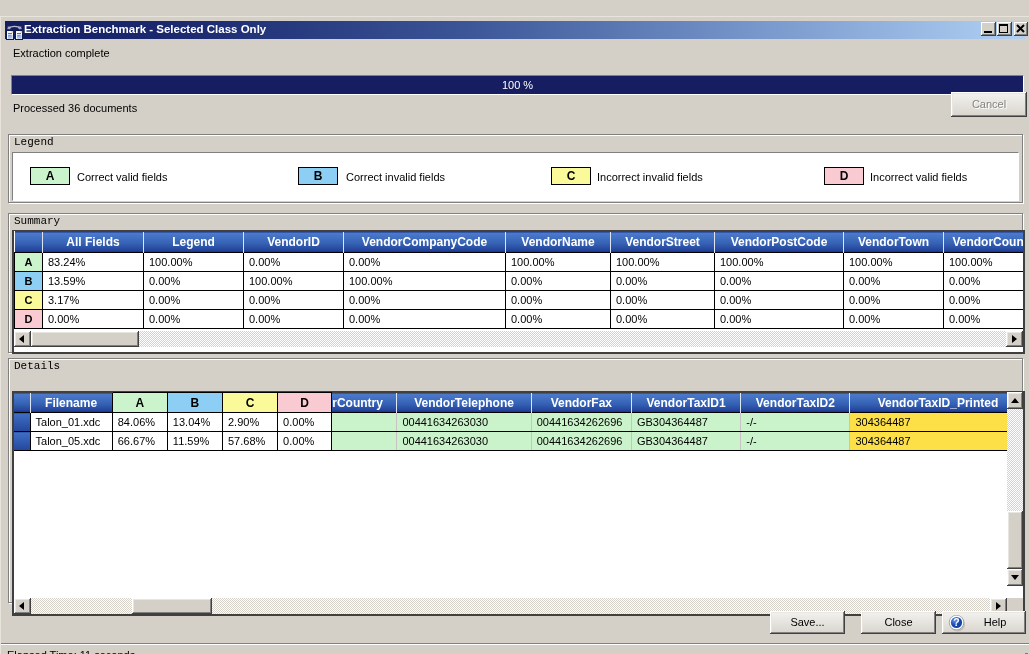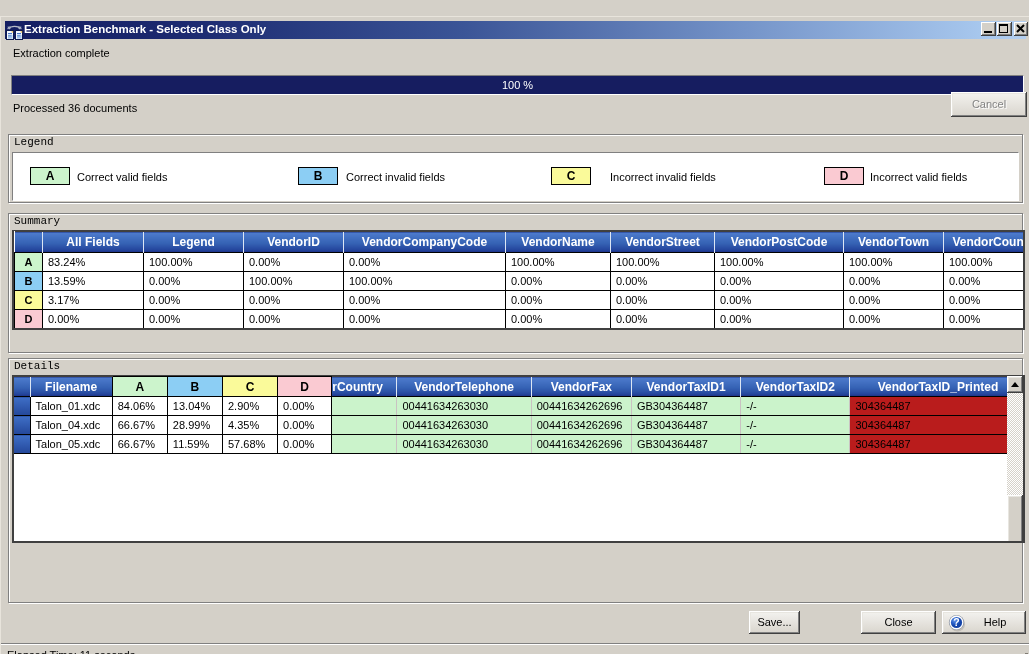--- a/index.html
+++ b/index.html
@@ -51,21 +51,21 @@
 
 .sb { position:absolute; background:repeating-conic-gradient(#fff 0% 25%, #d6d2ca 0% 50%); background-size:2px 2px; }
 .sbtn { position:absolute; background:#d4d0c8;
   box-shadow: inset -1px -1px 0 #404040, inset 1px 1px 0 #fff, inset -2px -2px 0 #808080, inset 2px 2px 0 #e8e6e0; }
 .thumb { position:absolute; background:#d4d0c8;
   box-shadow: inset -1px -1px 0 #404040, inset 1px 1px 0 #fff, inset -2px -2px 0 #808080, inset 2px 2px 0 #e8e6e0; }
 .arr { position:absolute; width:0; height:0; }
 #sumtab .hrow td { height:21px; }
 
 tr.drow td.g { background:#cbf3cb; border-left:1px solid #c9c2c2; border-right:1px solid #c9c2c2; }
-tr.drow td.bl { background:#b91c1c; border-left:1px solid #c9c2c2; }
+tr.drow td.bl { background:#fde047; border-left:1px solid #c9c2c2; }
 tr.drow td.rsel { background:linear-gradient(#3e6ec6,#24489a); padding:0; border-left:none; }
 .hrow td.cA, .hrow td.cB, .hrow td.cC, .hrow td.cD { color:#000; border:1px solid #000; }
 .hrow td.cA { background:#ccf4cc; } .hrow td.cB { background:#8ccef4; }
 .hrow td.cC { background:#fafa9a; } .hrow td.cD { background:#facad2; }
 tr.drow td.gb { border-left:1px solid #000; }
 </style>
 </head>
 <body>
 <div id="win">
 
@@ -109,29 +109,29 @@
   <div class="btn" style="left:950px;top:75px;width:76px;height:25px;color:#848484;text-shadow:1px 1px 0 #fff;line-height:24px">Cancel</div>
 
   <div class="group" style="top:117px;height:69px">
     <div class="gcap">Legend</div>
     <div class="white" style="left:3px;top:17px;width:1007px;height:49px"></div>
     <div class="lbox cA" style="left:21px">A</div>
       <div class="llab" style="left:68px">Correct valid fields</div>
     <div class="lbox cB" style="left:289px">B</div>
       <div class="llab" style="left:337px">Correct invalid fields</div>
     <div class="lbox cC" style="left:542px">C</div>
-      <div class="llab" style="left:601px">Incorrect invalid fields</div>
+      <div class="llab" style="left:588px">Incorrect invalid fields</div>
     <div class="lbox cD" style="left:815px">D</div>
       <div class="llab" style="left:861px">Incorrect valid fields</div>
   </div>
 
   <div class="group" style="top:196px;height:140px">
     <div class="gcap">Summary</div>
   </div>
-  <div class="twrap" id="sumwrap" style="left:11px;top:213px;width:1013px;height:100px">
+  <div class="twrap" id="sumwrap" style="left:11px;top:213px;width:1013px;height:124px">
     <table id="sumtab" style="width:1033px">
       <colgroup>
           <col style="width:28px">
           <col style="width:101px">
           <col style="width:100px">
           <col style="width:100px">
           <col style="width:162px">
           <col style="width:105px">
           <col style="width:104px">
           <col style="width:129px">
@@ -205,21 +205,21 @@
     <div class="sbtn" style="left:0;top:100px;width:17px;height:16px"></div>
     <div class="arr" style="left:5px;top:104px;border-right:5px solid #000;border-top:4px solid transparent;border-bottom:4px solid transparent"></div>
     <div class="thumb" style="left:17px;top:100px;width:108px;height:16px"></div>
     <div class="sbtn" style="left:992px;top:100px;width:17px;height:16px"></div>
     <div class="arr" style="left:998px;top:104px;border-left:5px solid #000;border-top:4px solid transparent;border-bottom:4px solid transparent"></div>
   </div>
 
   <div class="group" style="top:341px;height:245px">
     <div class="gcap">Details</div>
   </div>
-  <div class="twrap" id="detwrap" style="left:11px;top:358px;width:1013px;height:168px">
+  <div class="twrap" id="detwrap" style="left:11px;top:374px;width:1013px;height:225px">
     <table id="dettab" style="width:1012px">
       <colgroup>
           <col style="width:16px">
           <col style="width:82px">
           <col style="width:55px">
           <col style="width:55px">
           <col style="width:55px">
           <col style="width:54px">
           <col style="width:65px">
           <col style="width:134px">
@@ -252,34 +252,20 @@
             <td>0.00%</td>
             <td class="g gb"></td>
             <td class="g">00441634263030</td>
             <td class="g">00441634262696</td>
             <td class="g">GB304364487</td>
             <td class="g">-/-</td>
             <td class="bl">304364487</td>
           </tr>
       <tr class="drow">
             <td class="rsel"></td>
-            <td>Talon_04.xdc</td>
-            <td>66.67%</td>
-            <td>28.99%</td>
-            <td>4.35%</td>
-            <td>0.00%</td>
-            <td class="g gb"></td>
-            <td class="g">00441634263030</td>
-            <td class="g">00441634262696</td>
-            <td class="g">GB304364487</td>
-            <td class="g">-/-</td>
-            <td class="bl">304364487</td>
-          </tr>
-      <tr class="drow">
-            <td class="rsel"></td>
             <td>Talon_05.xdc</td>
             <td>66.67%</td>
             <td>11.59%</td>
             <td>57.68%</td>
             <td>0.00%</td>
             <td class="g gb"></td>
             <td class="g">00441634263030</td>
             <td class="g">00441634262696</td>
             <td class="g">GB304364487</td>
             <td class="g">-/-</td>
@@ -295,21 +281,21 @@
     <div class="sbtn" style="left:976px;top:206px;width:17px;height:16px"></div>
     <div class="arr" style="left:982px;top:210px;border-left:5px solid #000;border-top:4px solid transparent;border-bottom:4px solid transparent"></div>
     <div class="sb" style="left:993px;top:0;width:16px;height:194px"></div>
     <div class="sbtn" style="left:993px;top:0;width:16px;height:17px"></div>
     <div class="arr" style="left:997px;top:6px;border-bottom:5px solid #000;border-left:4px solid transparent;border-right:4px solid transparent"></div>
     <div class="thumb" style="left:993px;top:119px;width:16px;height:58px"></div>
     <div class="sbtn" style="left:993px;top:177px;width:16px;height:17px"></div>
     <div class="arr" style="left:997px;top:183px;border-top:5px solid #000;border-left:4px solid transparent;border-right:4px solid transparent"></div>
   </div>
 
-  <div class="btn" style="left:748px;top:594px;width:51px">Save...</div>
+  <div class="btn" style="left:769px;top:594px;width:75px">Save...</div>
   <div class="btn" style="left:860px;top:594px;width:75px">Close</div>
   <div class="btn" style="left:941px;top:594px;width:84px">
     <svg width="18" height="18" style="position:absolute;left:6px;top:3px" viewBox="0 0 18 18">
       <defs>
           <radialGradient id="hg" cx="35%" cy="30%">
             <stop offset="0%" stop-color="#6a9ae8"></stop>
             <stop offset="60%" stop-color="#2a62cc"></stop>
             <stop offset="100%" stop-color="#1444a8"></stop>
           </radialGradient>
         </defs>

